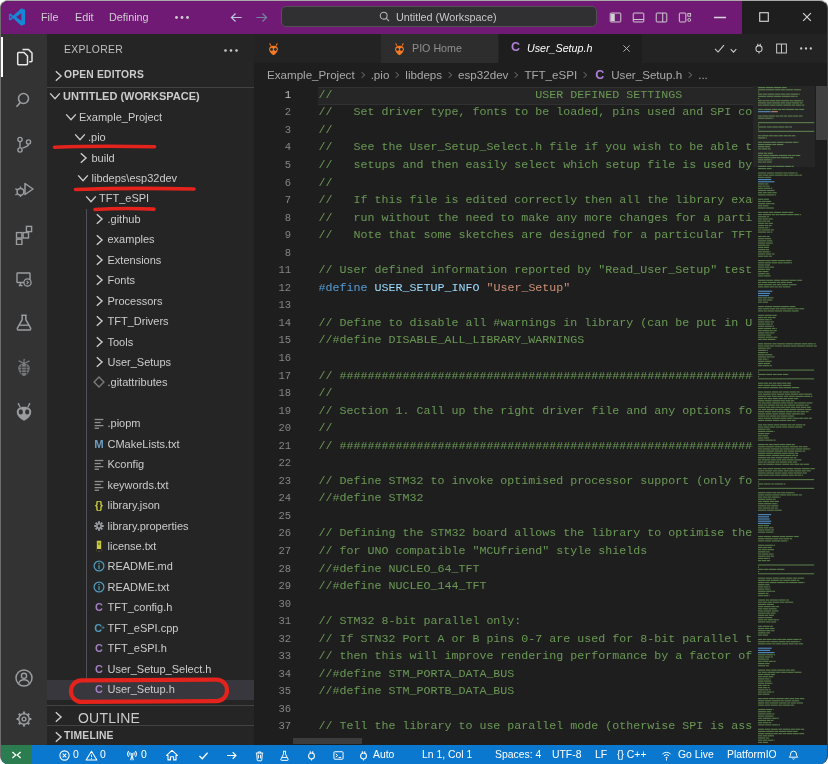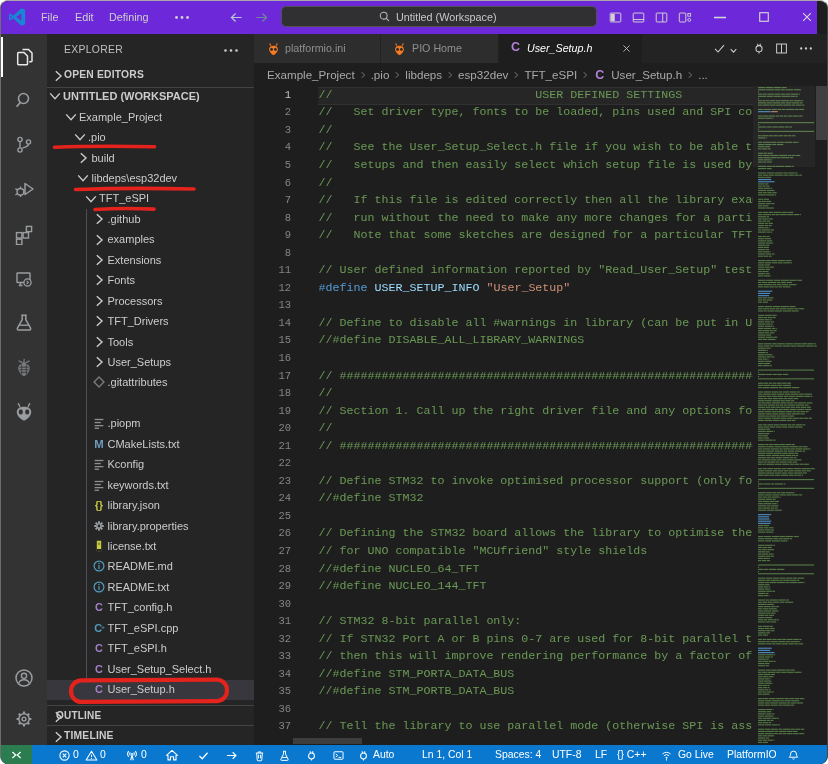--- a/index.html
+++ b/index.html
@@ -1,16 +1,16 @@
 <!DOCTYPE html>
 <html><head><meta charset="utf-8"><style>
 * {margin:0;padding:0;box-sizing:border-box}
 html,body {width:828px;height:764px;background:#ffffff;font-family:"Liberation Sans",sans-serif;overflow:hidden}
 #win {position:absolute;left:0;top:0;width:828px;height:764px;border-radius:8px;overflow:hidden;background:#1e1e1e;border-top:1px solid #a9a9a9;border-left:1px solid #6e6e6e;border-right:1px solid #454545}
-#title {position:absolute;left:0;top:0;width:816px;height:33px;background:#6d28d9}
+#title {position:absolute;left:0;top:0;width:741px;height:33px;background:#701a75}
 .mi {position:absolute;top:10px;font-size:10.8px;color:#cfcfcf}
 #abar {position:absolute;left:0;top:33px;width:46px;height:711px;background:#333333}
 #side {position:absolute;left:46px;top:33px;width:207px;height:711px;background:#252526;color:#cccccc}
 #edit {position:absolute;left:253px;top:33px;width:575px;height:711px;background:#1e1e1e}
 #status {position:absolute;left:0;top:744px;width:828px;height:20px;background:#0b78d0;color:#fff}
 .stt {position:absolute;top:3.5px;font-size:10.4px;white-space:pre}
 .trow {position:absolute;left:0;width:207px;height:20.45px;font-size:11px}
 .trow.sel {background:#37373d}
 .tlab {position:absolute;top:3.4px;white-space:pre}
 .tw {width:14px;height:14px}
@@ -374,34 +374,31 @@
           <span style="position:absolute;left:45.0px;top:2.4px"><svg class="fi" viewBox="0 0 16 16">
               <text x="8" y="12.5" font-size="12.5" font-weight="bold" fill="#a57fc4" text-anchor="middle" font-family="Liberation Sans">C</text>
             </svg></span>
           <span class="tlab" style="left:60.5px">User_Setup.h</span>
         </div>
     </div>
     <div style="position:absolute;left:0;top:670.5px;width:207px;border-top:1px solid rgba(204,204,204,0.18)">
       <svg class="tw" style="position:absolute;left:4px;top:4.5px" viewBox="0 0 16 16">
           <path d="M5.5 2.5 l6 5.5 -6 5.5" fill="none" stroke="#cccccc" stroke-width="1.6"></path>
         </svg>
-      <span style="position:absolute;left:9px;top:4.5px;font-weight:bold;font-size:10px;letter-spacing:0.2px">OUTLINE</span>
+      <span style="position:absolute;left:31px;top:4.5px;font-weight:normal;font-size:14px;letter-spacing:0.2px">OUTLINE</span>
     </div>
     <div style="position:absolute;left:0;top:690.5px;width:207px;border-top:1px solid rgba(204,204,204,0.18)">
       <svg class="tw" style="position:absolute;left:4px;top:4.5px" viewBox="0 0 16 16">
           <path d="M5.5 2.5 l6 5.5 -6 5.5" fill="none" stroke="#cccccc" stroke-width="1.6"></path>
         </svg>
       <span style="position:absolute;left:17px;top:4.5px;font-weight:bold;font-size:10.3px;letter-spacing:0.2px">TIMELINE</span>
     </div>
   </div>
   <div id="edit">
     <div style="position:absolute;left:0;top:0;width:575px;height:29px;background:#232324"></div>
-    <div class="tab" style="left:0;width:126px">
-        <span class="tabtxt" style="left:31px;color:#8f8f8f">platformio.ini</span>
-      </div>
     <div class="tab" style="left:127px;width:117px">
         <span class="tabtxt" style="left:31px;color:#8f8f8f">PIO Home</span>
       </div>
     <div class="tab" style="left:245px;width:143px;background:#1e1e1e">
       <span class="tabtxt" style="left:12px;color:#b180d7;font-weight:bold;font-size:12.5px;top:6px">C</span>
       <span class="tabtxt" style="left:28px;color:#ffffff;font-style:italic">User_Setup.h</span>
       <svg style="position:absolute;left:122px;top:9px;width:11px;height:11px" viewBox="0 0 16 16">
           <path d="M3.5 3.5 l9 9 M12.5 3.5 l-9 9" stroke="#c0c0c0" stroke-width="1.3"></path>
         </svg>
     </div>

